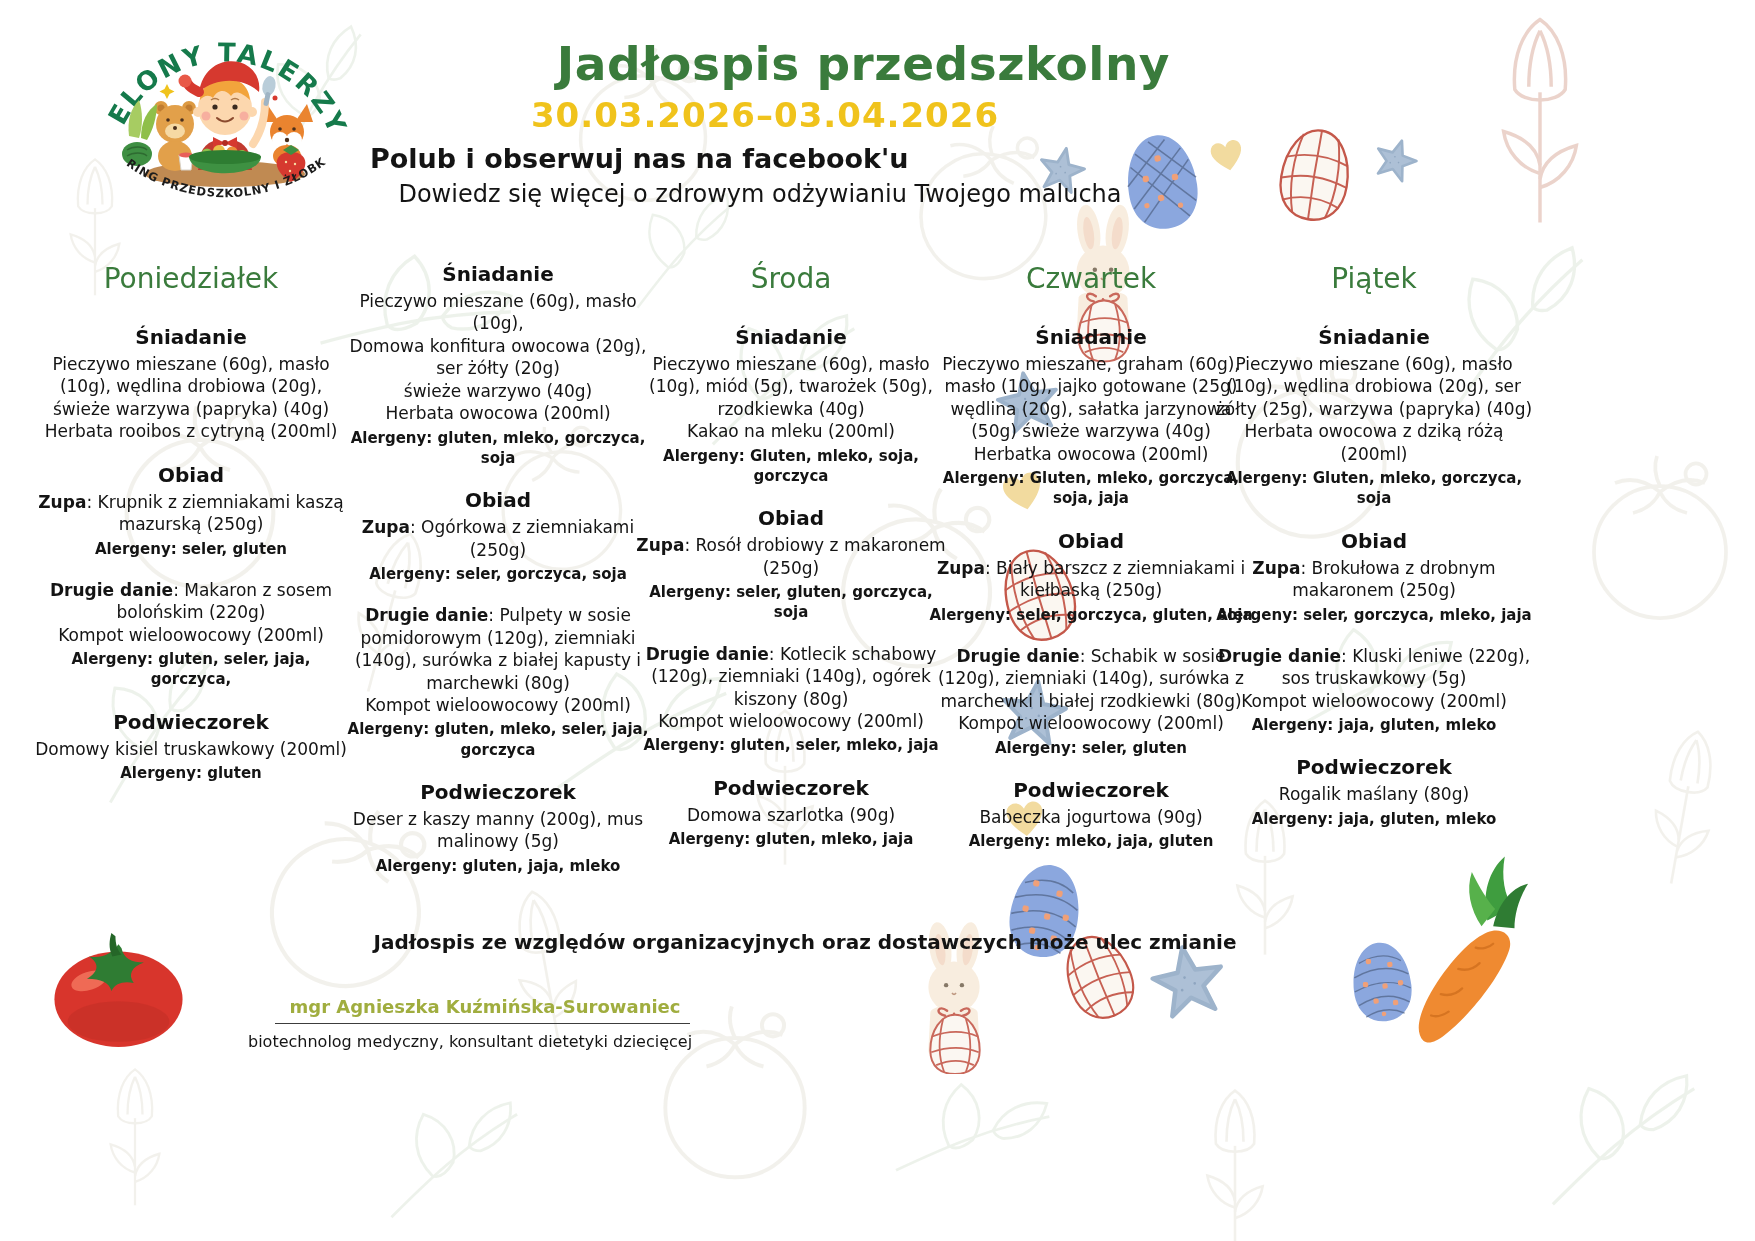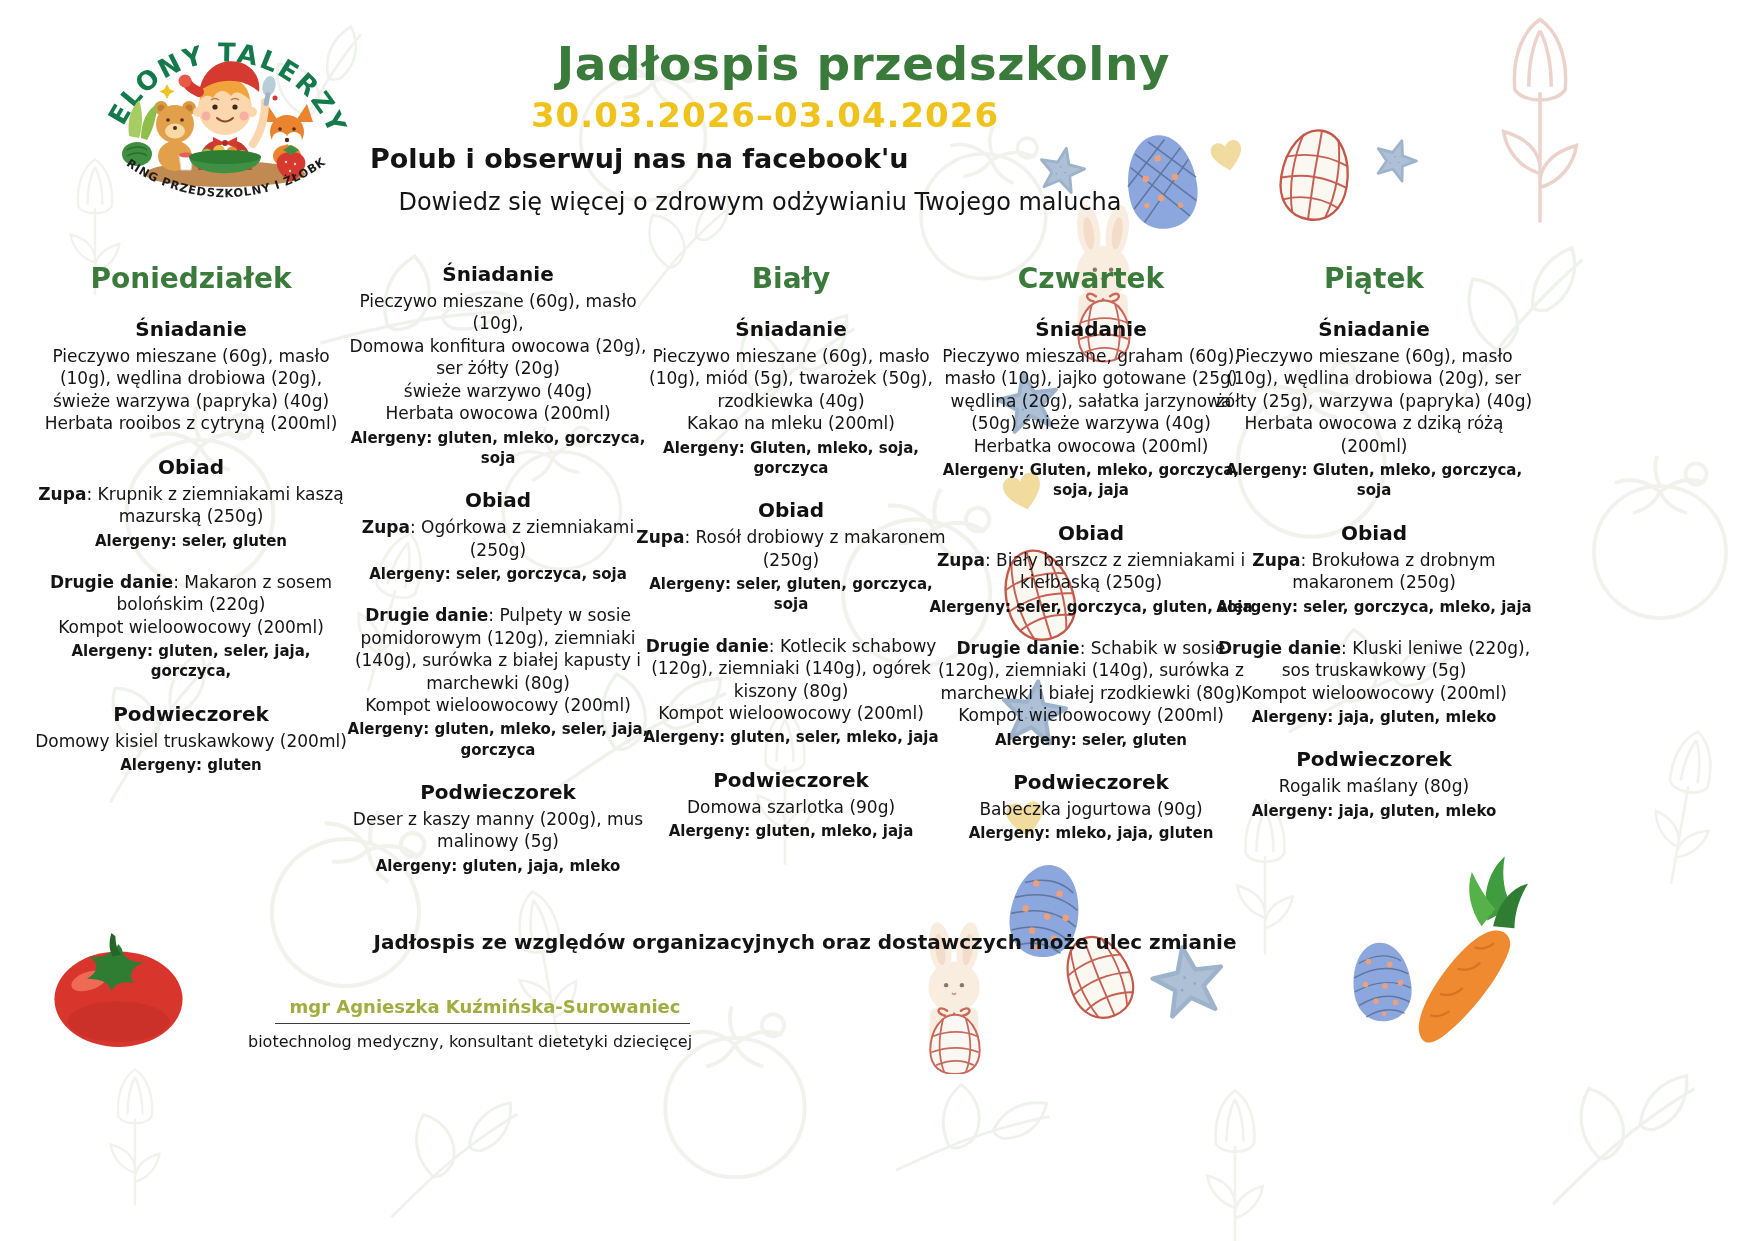--- a/index.html
+++ b/index.html
@@ -8,24 +8,24 @@
   .page{position:absolute;inset:0;background:#ffffff;overflow:hidden}
   .doodle{position:absolute;z-index:0;pointer-events:none;opacity:.55}
   .deco{position:absolute;z-index:2;pointer-events:none}
   .logo{position:absolute;left:92px;top:4px;width:266px;height:240px;z-index:3}
   .title{position:absolute;left:370px;top:36px;width:800px;text-align:right;
          font-size:47px;font-weight:800;color:#3a7b3c;letter-spacing:.5px;z-index:5}
   .date{position:absolute;left:370px;top:95px;width:790px;text-align:center;
         font-size:34px;font-weight:800;color:#f0c31c;letter-spacing:1px;z-index:5}
   .fb{position:absolute;left:370px;top:143px;width:790px;text-align:left;
       font-size:27px;font-weight:700;z-index:5}
-  .info{position:absolute;left:370px;top:188px;width:780px;text-align:center;
+  .info{position:absolute;left:370px;top:180px;width:780px;text-align:center;
         font-size:24px;z-index:5}
   .day-col{position:absolute;top:262px;text-align:center;z-index:5}
-  .day-name{font-size:28px;font-weight:700;color:#3a7b3c;margin-bottom:22px}
+  .day-name{font-size:28px;font-weight:400;color:#3a7b3c;margin-bottom:30px}
   .meal{margin-bottom:8px}
   .meal-heading{font-size:20px;font-weight:700;margin-bottom:4px;color:#111}
   .course{margin-bottom:20px}
   .line{font-size:17px;line-height:1.32}
   .line b{font-weight:700}
   .allergens{font-size:15px;font-weight:700;line-height:1.35;margin-top:3px}
   .disclaimer{position:absolute;left:295px;width:1020px;top:930px;text-align:center;
               font-size:20px;font-weight:700;z-index:6}
   .sig-name{position:absolute;left:270px;width:430px;top:996px;text-align:center;
             font-size:18px;font-weight:700;color:#a0ad3f;z-index:6}
@@ -407,21 +407,21 @@
         </div>
         <div class="meal">
           <div class="meal-heading">Podwieczorek</div>
           <div class="course">
             <div class="line">Deser z kaszy manny (200g), mus malinowy (5g)</div>
             <div class="allergens">Alergeny: gluten, jaja, mleko</div>
           </div>
         </div>
       </section>
       <section class="day-col" style="left: 633px; width: 316px;">
-        <h2 class="day-name">Biały</h2>
+        <h2 class="day-name">Środa</h2>
         <div class="meal">
           <div class="meal-heading">Śniadanie</div>
           <div class="course">
             <div class="line">Pieczywo mieszane (60g), masło (10g), miód (5g), twarożek (50g), rzodkiewka (40g)</div>
             <div class="line">Kakao na mleku (200ml)</div>
             <div class="allergens">Alergeny: Gluten, mleko, soja, gorczyca</div>
           </div>
         </div>
         <div class="meal">
           <div class="meal-heading">Obiad</div>

